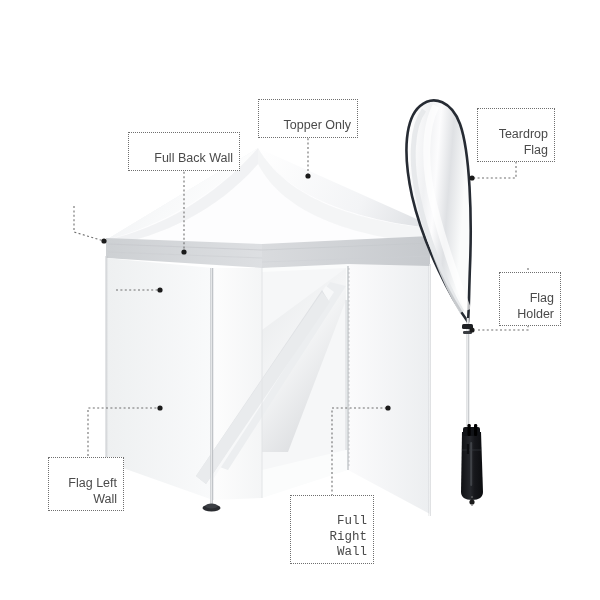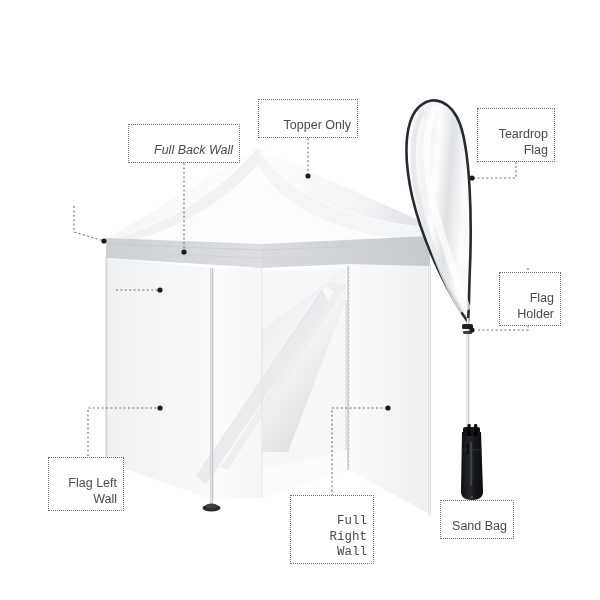--- a/index.html
+++ b/index.html
@@ -233,21 +233,21 @@
       <circle cx="472" cy="178" r="2.6"></circle>
       <circle cx="472" cy="330" r="2.6"></circle>
       <circle cx="160" cy="290" r="2.6"></circle>
       <circle cx="160" cy="408" r="2.6"></circle>
       <circle cx="388" cy="408" r="2.6"></circle>
       <circle cx="472" cy="502" r="2.6"></circle>
     </g>
   </svg>
 
 
-  <div class="callout" style="left:128px; top:124px; width:112px;font-style:italic;">
+  <div class="callout" style="left:128px; top:132px; width:112px;">
     <span>Full Back Wall</span>
   </div>
 
   <div class="callout" style="left:258px; top:99px; width:100px;">
     <span>Topper Only</span>
   </div>
 
   <div class="callout" style="left:477px; top:108px; width:78px;">
     <span>Teardrop
 Flag</span>
@@ -262,17 +262,14 @@
   <div class="callout" style="left:48px; top:457px; width:76px;">
     <span>Flag Left
 Wall</span>
   </div>
 
   <div class="callout" style="left:290px; top:495px; width:84px;font-family:Liberation Mono, monospace;">
     <span>Full Right
 Wall</span>
   </div>
 
-  <div class="callout" style="left:440px; top:500px; width:74px;">
-    <span>Sand Bag</span>
-  </div>
 
 </div>
 
 </body></html>

